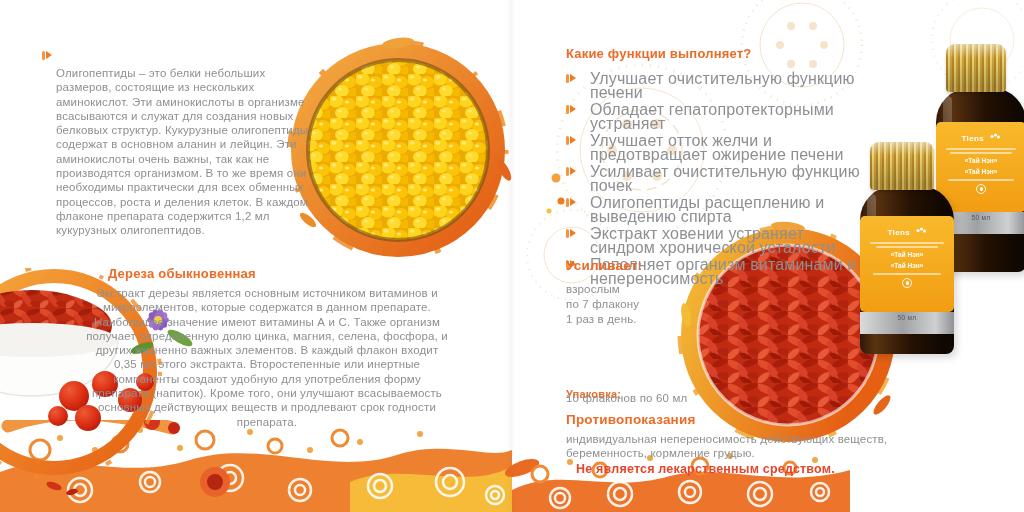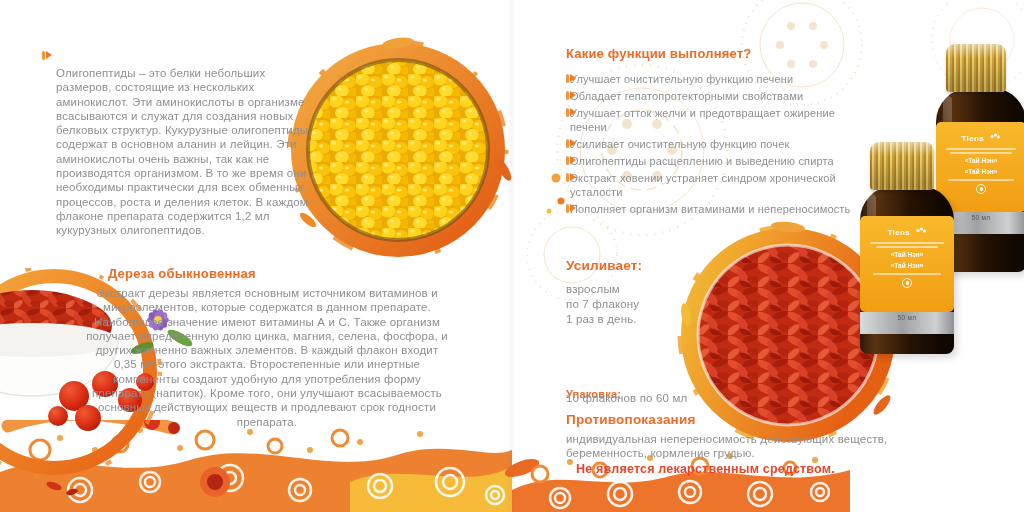--- a/index.html
+++ b/index.html
@@ -13,21 +13,21 @@
   .h-orange { color:#ec6b26; font-weight:bold; font-size:13px; letter-spacing:.2px; }
   .body-txt { color:#8e8f92; font-size:11.5px; line-height:14.3px; letter-spacing:.15px; }
   .abs { position:absolute; }
   
   .blt { display:inline-block; position:relative; width:11px; height:9px; }
   .blt i { position:absolute; display:block; }
   .blt .bar { left:0; top:0; width:2.5px; height:9px; background:#f4953a; border-radius:1.5px; }
   .blt .tri { left:4px; top:0; width:0; height:0;
     border-left:6px solid #ee7c25; border-top:4.5px solid transparent; border-bottom:4.5px solid transparent; }
   .fn-list { list-style:none; }
-  .fn-list li { position:relative; padding-left:4px; margin-bottom:3px; color:#8e8f92; font-size:11px; line-height:14px; letter-spacing:.15px; }
+  .fn-list li { position:relative; padding-left:24px; margin-bottom:3px; color:#8e8f92; font-size:16px; line-height:14px; letter-spacing:.15px; }
   .fn-list li .blt { position:absolute; left:0; top:2px; }
   
   .bottles { position:absolute; left:848px; top:38px; width:178px; height:330px; z-index:6; }
   .cap {
     position:absolute; border-radius:9px 9px 4px 4px;
     background:
       linear-gradient(180deg, rgba(255,255,255,.55), rgba(255,255,255,0) 30%, rgba(0,0,0,.18) 88%),
       repeating-linear-gradient(90deg,#b5882b 0 2px,#ecd06e 2px 4px,#caa33c 4px 6px);
     box-shadow:0 2px 3px rgba(0,0,0,.18);
   }
@@ -201,21 +201,21 @@
     <div class="abs z-text h-orange" style="left:566px;top:46px">Какие функции выполняет?</div>
 
     <ul class="fn-list abs z-text" style="left:566px;top:72px;width:302px">
       <li><span class="blt">
             <i class="bar"></i>
             <i class="tri"></i>
           </span><span>Улучшает очистительную функцию печени</span></li>
       <li><span class="blt">
             <i class="bar"></i>
             <i class="tri"></i>
-          </span><span>Обладает гепатопротекторными свойствами</span></li>
+          </span><span>Обладает гепатопротекторными устраняет</span></li>
       <li><span class="blt">
             <i class="bar"></i>
             <i class="tri"></i>
           </span><span>Улучшает отток желчи и предотвращает ожирение печени</span></li>
       <li><span class="blt">
             <i class="bar"></i>
             <i class="tri"></i>
           </span><span>Усиливает очистительную функцию почек</span></li>
       <li><span class="blt">
             <i class="bar"></i>

